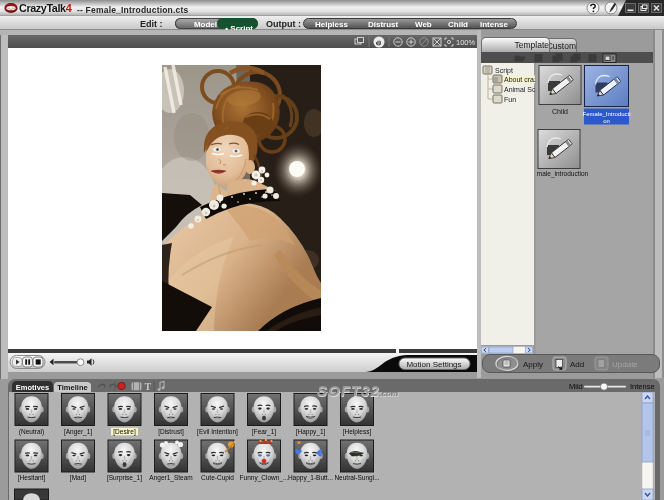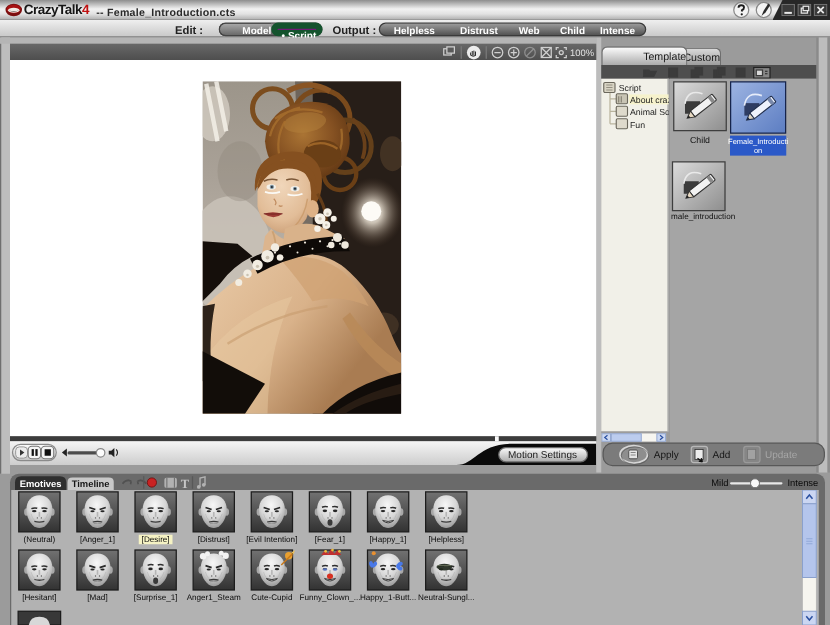--- a/index.html
+++ b/index.html
@@ -554,12 +554,13 @@
  <g>
   <rect x="633" y="0" width="11" height="108" fill="#f6f5ef" stroke="#b0b0b0" stroke-width="0.5"></rect>
   <rect x="633" y="0" width="11" height="11" fill="#cbd6f2" stroke="#8aa0cc" stroke-width="0.8"></rect>
   <path d="M636,7 L638.5,4 L641,7" stroke="#2a50a0" stroke-width="1.2" fill="none"></path>
   <rect x="633" y="11" width="11" height="59" fill="#b4c5ec" stroke="#8aa0cc" stroke-width="0.8"></rect>
   <path d="M636,39 h5 M636,41 h5 M636,43 h5" stroke="#91a8d8" stroke-width="0.8"></path>
   <rect x="633" y="97" width="11" height="11" fill="#cbd6f2" stroke="#8aa0cc" stroke-width="0.8"></rect>
   <path d="M636,101 L638.5,104 L641,101" stroke="#2a50a0" stroke-width="1.2" fill="none"></path>
  </g>
 </svg>
+<div class="abs" id="watermark">SOFT32<span class="com">.com</span></div>
 </div>
 </body></html>

